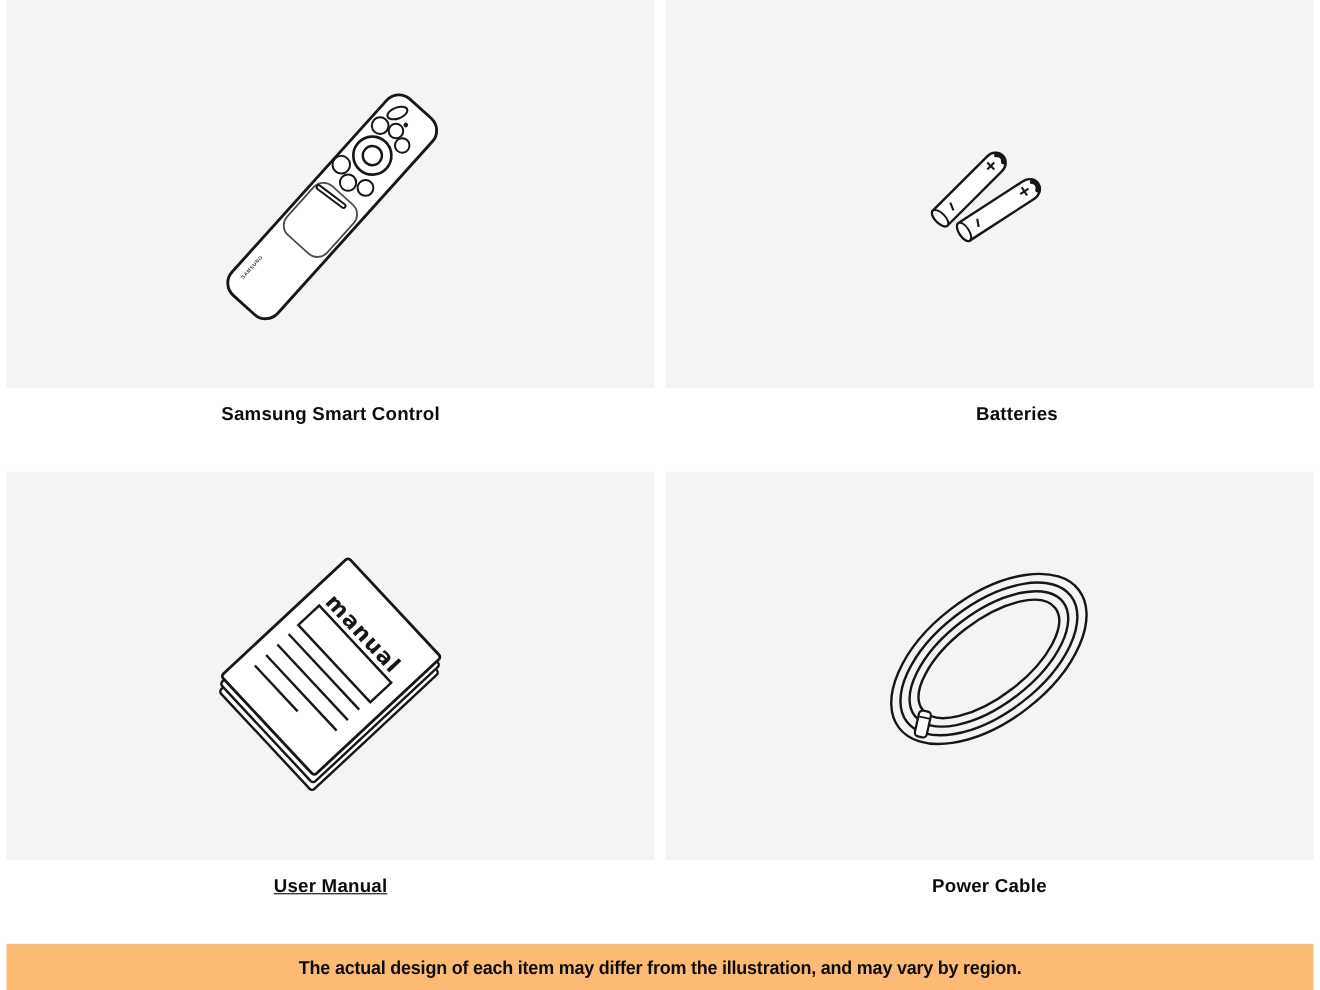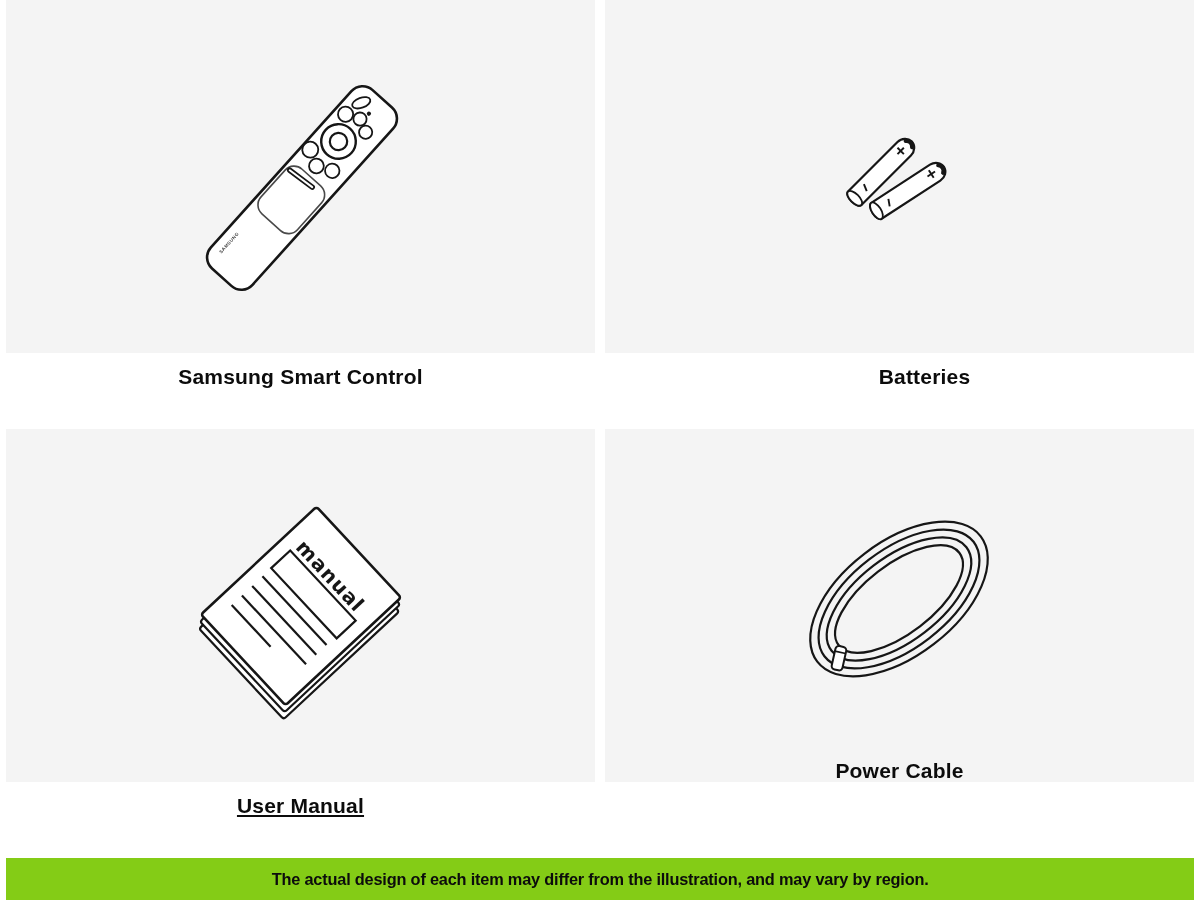--- a/index.html
+++ b/index.html
@@ -4,26 +4,26 @@
 <style>
   html,body{margin:0;padding:0;width:1200px;height:900px;background:#ffffff;overflow:hidden;}
   body{position:relative;font-family:"Liberation Sans",sans-serif;color:#0c0c0c;}
   .tile{position:absolute;background:#f4f4f4;}
   .tile svg{display:block;width:100%;height:100%;}
   #tile-1{left:6px;top:0;width:589px;height:353px;}
   #tile-2{left:605px;top:0;width:589px;height:353px;}
   #tile-3{left:6px;top:429px;width:589px;height:353px;}
   #tile-4{left:605px;top:429px;width:589px;height:353px;}
   .caption{position:absolute;width:589px;height:26px;line-height:26px;text-align:center;
-           font-size:21px;font-weight:700;letter-spacing:0.2px;color:#0c0c0c;}
+           font-size:17px;font-weight:700;letter-spacing:0.2px;color:#0c0c0c;}
   #cap-1{left:6px;top:364px;}
   #cap-2{left:630px;top:364px;}
   #cap-3{left:6px;top:793px;text-decoration:underline;}
-  #cap-4{left:605px;top:758px;}
-  .footer{position:absolute;left:6px;top:858px;width:1188px;height:42px;background:#84cc16;
+  #cap-4{left:605px;top:793px;}
+  .footer{position:absolute;left:6px;top:858px;width:1188px;height:42px;background:#fdba74;
           display:flex;justify-content:center;align-items:flex-start;}
   .footer span{display:inline-block;margin-top:12px;font-size:17px;font-weight:700;
                letter-spacing:-0.2px;transform:scaleX(0.96);color:#0c0c0c;white-space:nowrap;}
   .stroke{fill:none;stroke:#161616;}
   .white{fill:#ffffff;stroke:#161616;}
 </style>
 </head>
 <body>
 
 <div class="tile" id="tile-1">

